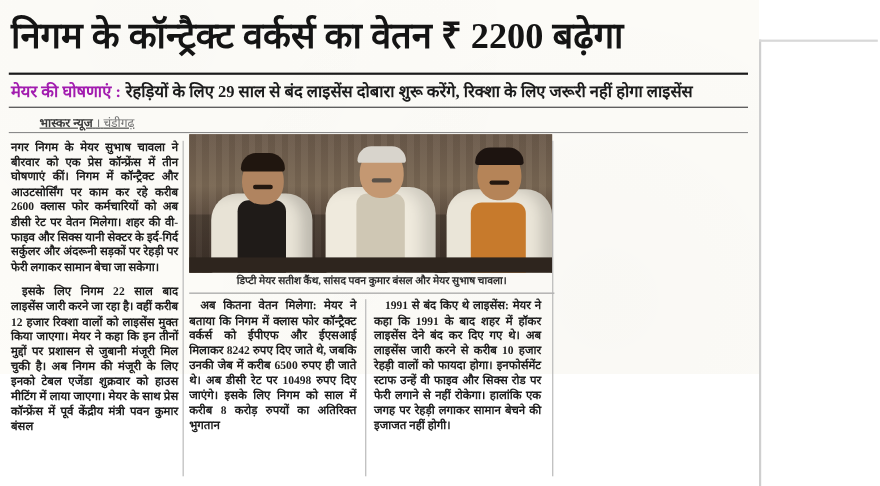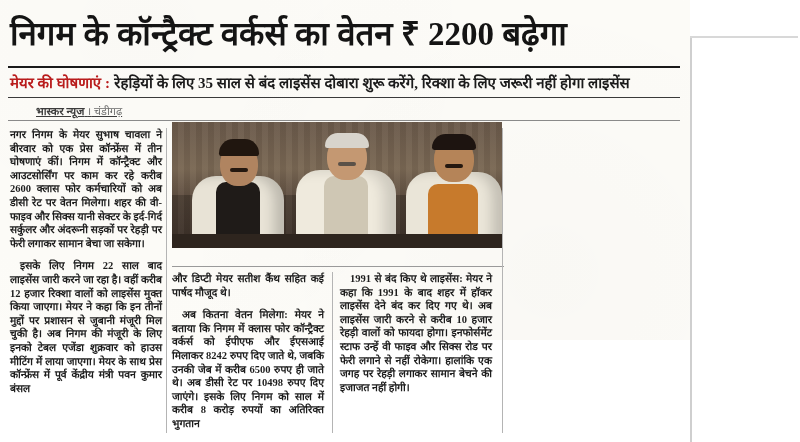--- a/index.html
+++ b/index.html
@@ -95,21 +95,21 @@
     left: 10px;
     top: 72px;
     width: 670px;
     height: 22px;
     white-space: nowrap;
   }
   .subhead-label {
     font-family: "Liberation Serif", serif;
     font-weight: bold;
     font-size: 15px;
-    color: #b91c1c;
+    color: #a21caf;
   }
   .subhead-text {
     font-family: "Liberation Serif", serif;
     font-weight: bold;
     font-size: 15px;
     color: #1b1b1b;
   }
   .rule-mid {
     left: 8px;
     top: 97px;
@@ -265,21 +265,21 @@
   <div class="clipping">
 
     <div class="headline-bar">
       <div class="headline">निगम के कॉन्ट्रैक्ट वर्कर्स का वेतन ₹ 2200 बढ़ेगा</div>
     </div>
 
     <div class="rule rule-top"></div>
 
     <div class="subhead-row">
       <span class="subhead-label">मेयर की घोषणाएं :</span>
-      <span class="subhead-text">रेहड़ियों के लिए 35 साल से बंद लाइसेंस दोबारा शुरू करेंगे, रिक्शा के लिए जरूरी नहीं होगा लाइसेंस</span>
+      <span class="subhead-text">रेहड़ियों के लिए 29 साल से बंद लाइसेंस दोबारा शुरू करेंगे, रिक्शा के लिए जरूरी नहीं होगा लाइसेंस</span>
     </div>
 
     <div class="rule rule-mid"></div>
 
     <div class="byline">
       <span>भास्कर न्यूज</span>
       <span class="city">।</span>
       <span class="city">चंडीगढ़</span>
     </div>
 
@@ -310,33 +310,33 @@
         <div class="body"></div>
         <div class="scarf"></div>
         <div class="head"></div>
         <div class="hair"></div>
         <div class="mous"></div>
       </div>
 
       <div class="table"></div>
     </div>
 
+    <div class="photo-caption">डिप्टी मेयर सतीश कैंथ, सांसद पवन कुमार बंसल और मेयर सुभाष चावला।</div>
     <div class="rule rule-caption"></div>
 
     <div class="vrule vr1"></div>
     <div class="vrule vr2"></div>
     <div class="vrule vr3"></div>
 
     <div class="col col-1">
       <p class="lead">नगर निगम के मेयर सुभाष चावला ने बीरवार को एक प्रेस कॉन्फ्रेंस में तीन घोषणाएं कीं। निगम में कॉन्ट्रैक्ट और आउटसोर्सिंग पर काम कर रहे करीब 2600 क्लास फोर कर्मचारियों को अब डीसी रेट पर वेतन मिलेगा। शहर की वी-फाइव और सिक्स यानी सेक्टर के इर्द-गिर्द सर्कुलर और अंदरूनी सड़कों पर रेहड़ी पर फेरी लगाकर सामान बेचा जा सकेगा।</p>
       <p>इसके लिए निगम 22 साल बाद लाइसेंस जारी करने जा रहा है। वहीं करीब 12 हजार रिक्शा वालों को लाइसेंस मुक्त किया जाएगा। मेयर ने कहा कि इन तीनों मुद्दों पर प्रशासन से जुबानी मंजूरी मिल चुकी है। अब निगम की मंजूरी के लिए इनको टेबल एजेंडा शुक्रवार को हाउस मीटिंग में लाया जाएगा। मेयर के साथ प्रेस कॉन्फ्रेंस में पूर्व केंद्रीय मंत्री पवन कुमार बंसल</p>
     </div>
 
     <div class="col col-2">
-      <p class="lead">और डिप्टी मेयर सतीश कैंथ सहित कई पार्षद मौजूद थे।</p>
       <p>अब कितना वेतन मिलेगा: मेयर ने बताया कि निगम में क्लास फोर कॉन्ट्रैक्ट वर्कर्स को ईपीएफ और ईएसआई मिलाकर 8242 रुपए दिए जाते थे, जबकि उनकी जेब में करीब 6500 रुपए ही जाते थे। अब डीसी रेट पर 10498 रुपए दिए जाएंगे। इसके लिए निगम को साल में करीब 8 करोड़ रुपयों का अतिरिक्त भुगतान</p>
     </div>
 
     <div class="col col-3">
       <p>1991 से बंद किए थे लाइसेंस: मेयर ने कहा कि 1991 के बाद शहर में हॉकर लाइसेंस देने बंद कर दिए गए थे। अब लाइसेंस जारी करने से करीब 10 हजार रेहड़ी वालों को फायदा होगा। इनफोर्समेंट स्टाफ उन्हें वी फाइव और सिक्स रोड पर फेरी लगाने से नहीं रोकेगा। हालांकि एक जगह पर रेहड़ी लगाकर सामान बेचने की इजाजत नहीं होगी।</p>
     </div>
 
     <div class="col col-4"></div>
 
   </div>

